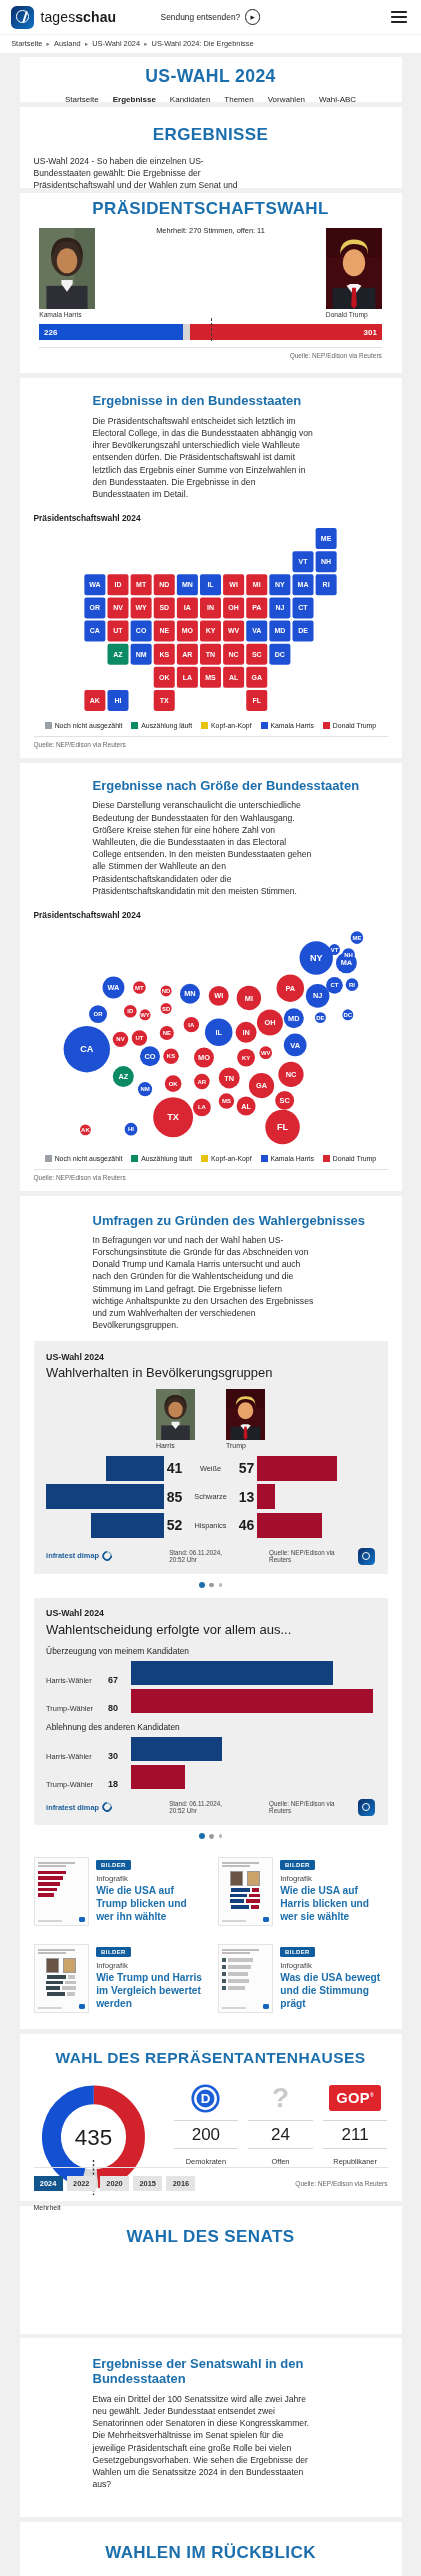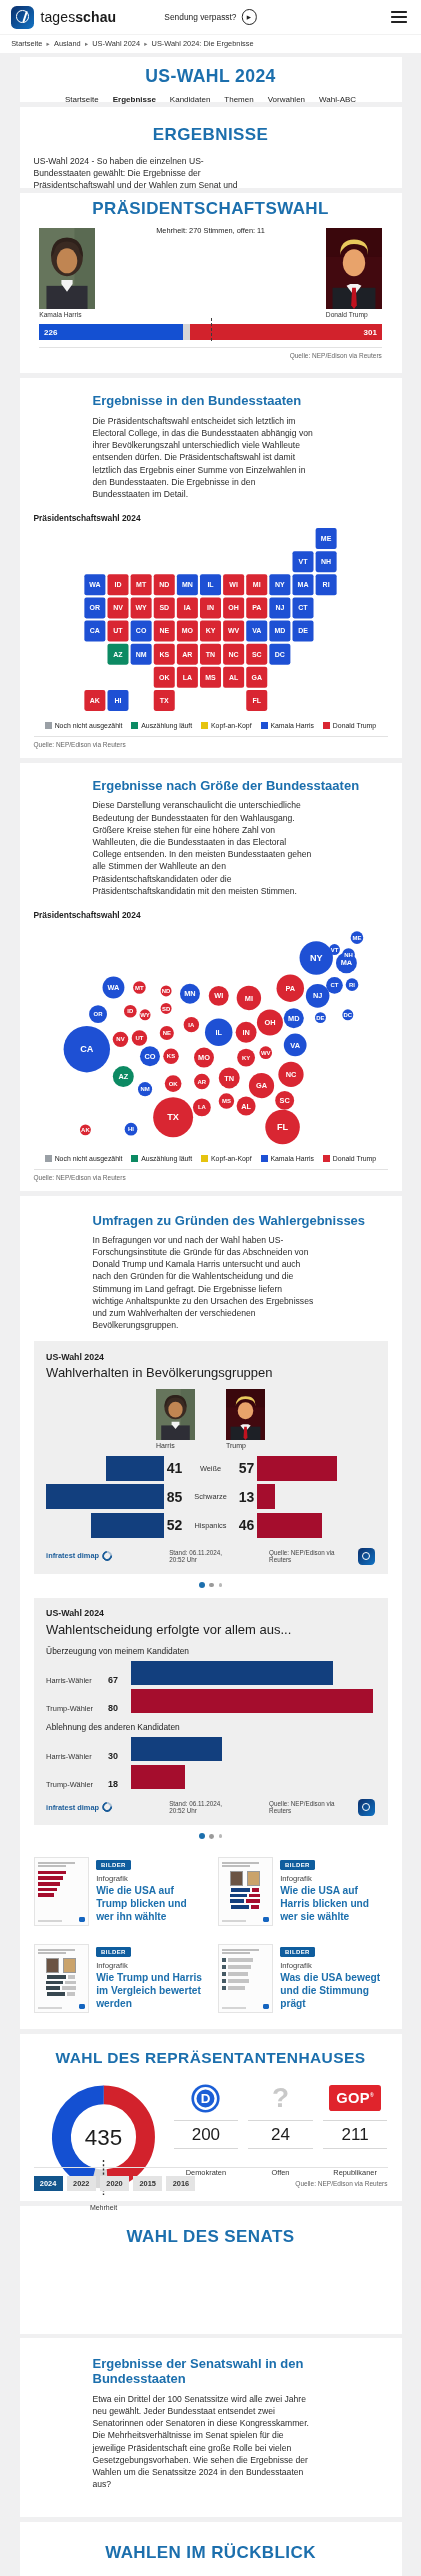--- a/index.html
+++ b/index.html
@@ -96,28 +96,28 @@
   .thumb{width:55px;height:69px;background:#fcfcfc;border:0.7px solid #e4e4e4;flex:0 0 auto;padding:3.5px 3.5px 2.8px;box-sizing:border-box;position:relative}
   .thumb .tl{height:2.1px;background:#bdbdbd;margin-bottom:1.4px}
   .thumb .mini-ic{position:absolute;right:2.8px;bottom:2.8px;width:5.6px;height:5.6px;border-radius:1.4px;background:#1565c0}
   .thumb .foot{position:absolute;left:3.5px;bottom:3.5px;width:24px;height:2.1px;background:#d5d5d5}
   .t-badge{display:inline-block;background:#0f5d9e;color:#fff;font-size:6px;font-weight:bold;letter-spacing:0.4px;padding:1.8px 4.9px;border-radius:1.4px}
   .t-kicker{font-size:7.7px;color:#444;margin-top:4.2px}
   .t-title{font-size:10.2px;font-weight:bold;color:#1c6fad;line-height:1.26;margin-top:2.1px}
   
   .house{padding:15.5px 14px 11.2px;height:167px;position:relative}
   .house-row{display:flex;margin-top:9.8px;align-items:flex-start}
-  .donut-block{width:140px;text-align:center;flex:0 0 auto}
+  .donut-block{width:140px;flex:0 0 auto}
   .donut-lbl{font-size:7px;color:#333;margin-top:1.4px}
   .stats{flex:1;display:flex;gap:9.8px;margin-top:2.8px}
   .stat{flex:1;text-align:center}
   .stat .icon{height:37px;display:flex;align-items:center;justify-content:center}
   .stat hr{border:none;border-top:0.7px solid #d7d7d7;margin:3.5px 0}
   .stat .val{font-size:17px;color:#1d1d1d}
-  .stat .lbl{font-size:7.4px;color:#333;margin-top:19px}
+  .stat .lbl{font-size:7.4px;color:#333;margin-top:8px}
   .qmark{font-size:28px;font-weight:bold;color:#c9c9c9;line-height:1}
   .gop{background:#e0242c;color:#fff;font-weight:bold;font-size:14.7px;letter-spacing:0.4px;padding:4.9px 7px;border-radius:2.8px}
   .gop sup{font-size:4.9px}
   .years-row{position:absolute;left:14px;right:14px;bottom:9.8px;display:flex;align-items:center;gap:4.2px;border-top:0.7px solid #e2e2e2;padding-top:8.4px}
   .chip{font-size:7.4px;font-weight:bold;padding:2.8px 6.3px;background:#e4e4e4;color:#333;cursor:pointer}
   .chip.active{background:#12558c;color:#fff}
   .years-row .src{margin-left:auto}
   
   .empty-sec{height:128px;padding-top:21px}
   .senatswahl{padding:18px 14px;min-height:153px}
@@ -126,21 +126,21 @@
 </head>
 <body>
 
 <header class="topbar">
   <div class="ts-logo">
     <span class="ring"></span>
     <span class="slash"></span>
   </div>
   <div class="brand"><span>tages</span><b>schau</b></div>
   <div class="sendung">
-    <span>Sendung verpasst?</span>
+    <span>Sendung entsenden?</span>
     <span class="play">▶</span>
   </div>
   <div class="burger">
       <span></span>
       <span></span>
       <span></span>
     </div>
 </header>
 
 <nav class="breadcrumb" id="breadcrumb">

